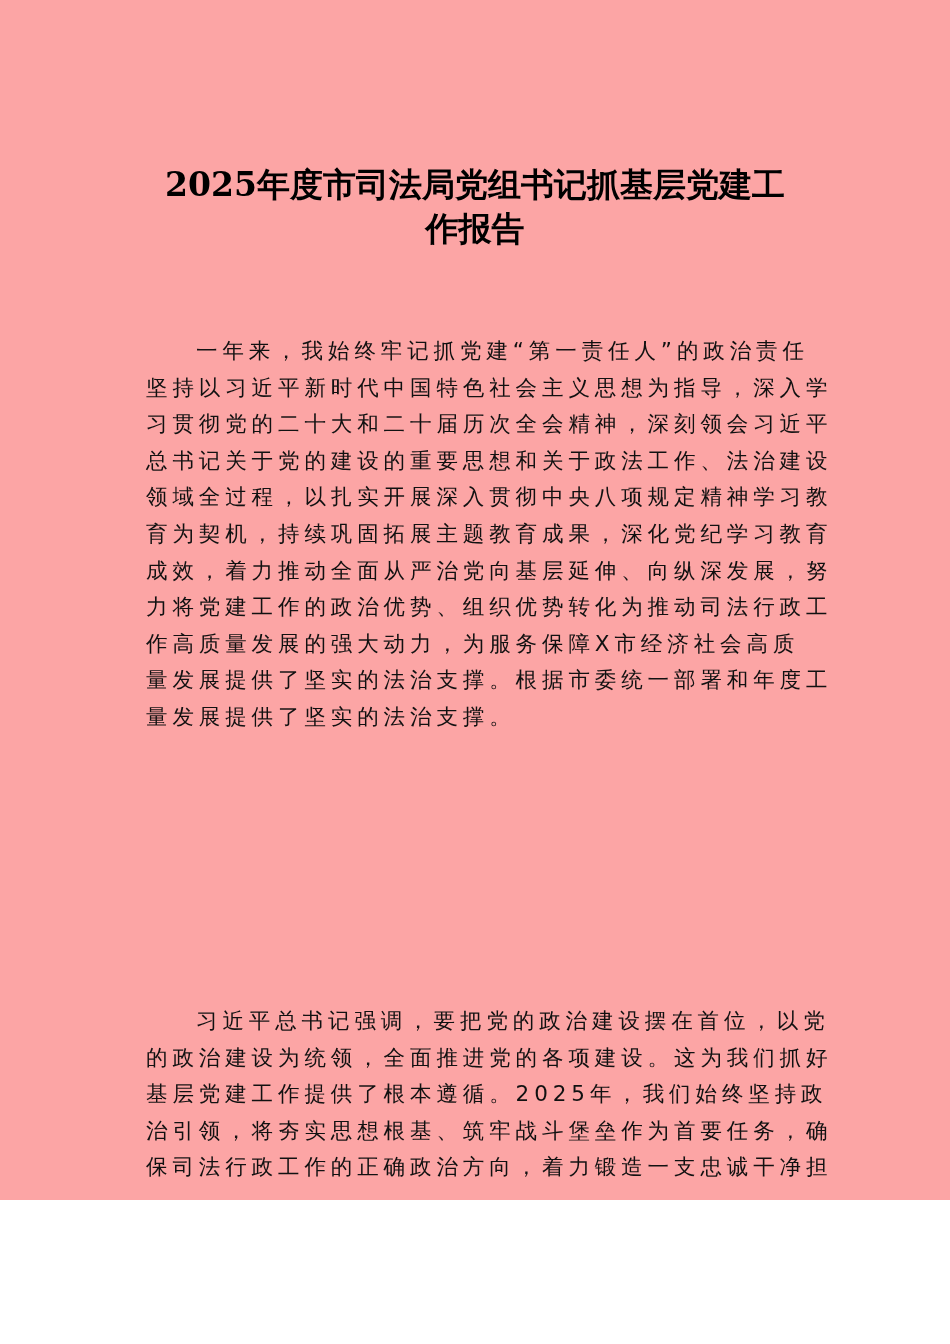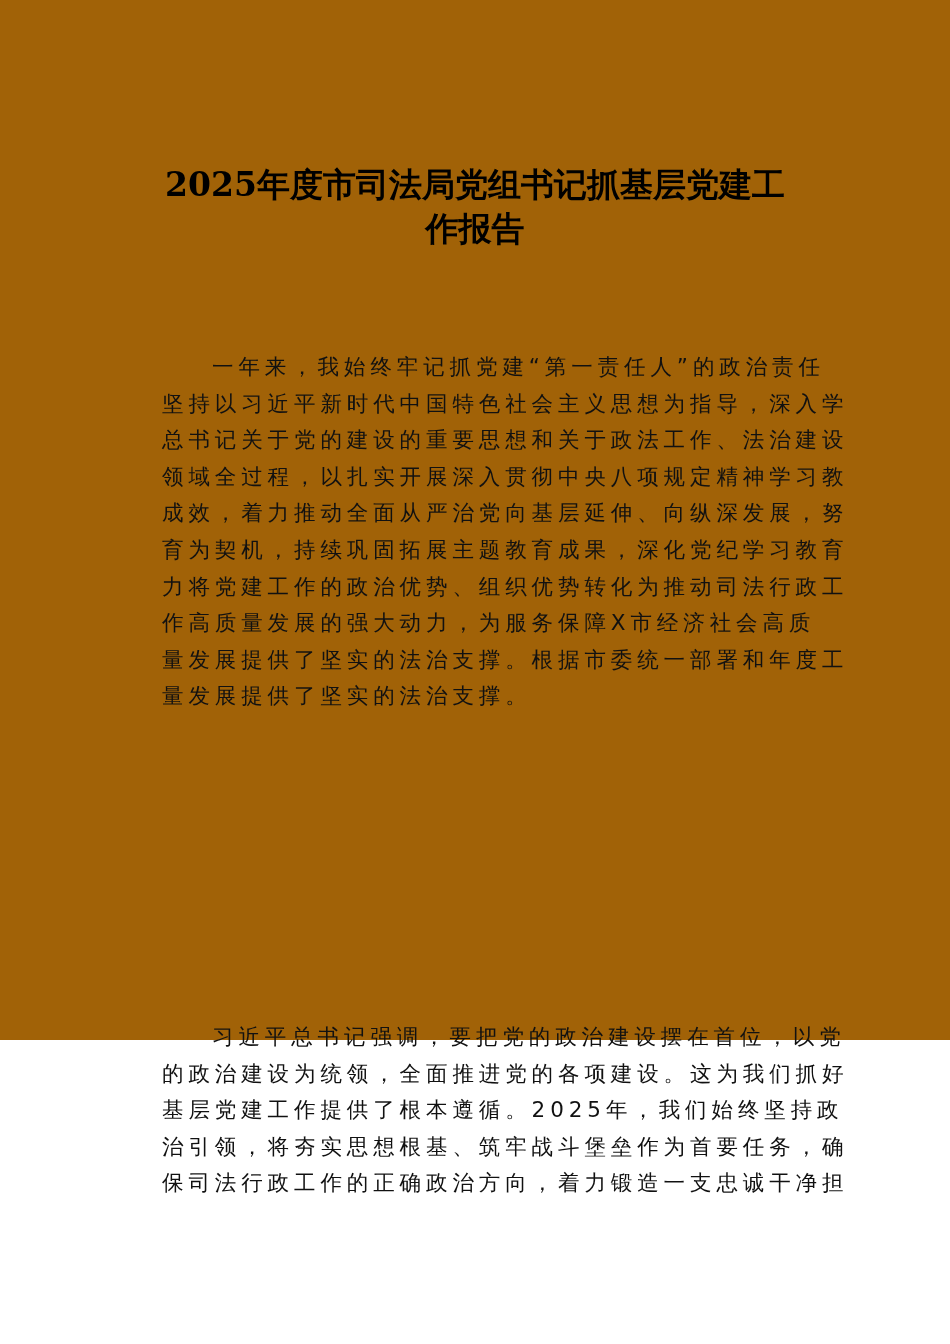--- a/index.html
+++ b/index.html
@@ -11,22 +11,22 @@
       width: 950px;
       height: 1344px;
       position: relative;
       overflow: hidden;
       color: #000000;
     }
     .page {
       position: absolute;
       left: 0; top: 0;
       width: 950px;
-      height: 1040px;
-      background: #a16207;
+      height: 1200px;
+      background: #fca5a5;
     }
     .title {
       position: absolute;
       left: 140px;
       width: 670px;
       text-align: center;
       font-family: "DejaVu Serif", "Liberation Serif", serif;
       font-weight: bold;
       font-size: 33px;
       line-height: 60px;
@@ -37,21 +37,21 @@
     .title.l2 { top: 199px; }
     .body-text {
       position: absolute;
       left: 146px;
       width: 664px;
       font-family: "DejaVu Sans", "Liberation Sans", sans-serif;
       font-size: 21.5px;
       line-height: 36.6px;
       letter-spacing: 4.9px;
       color: #111111;
-      margin: 16px;
+      margin: 0;
       text-align: justify;
     }
     .body-text .line {
       display: block;
       white-space: nowrap;
       height: 36.6px;
     }
     .body-text .line.indent { padding-left: 50px; }
     .para1 { top: 333px; }
     .heading {
@@ -73,24 +73,25 @@
 <body>
 
 <div class="page">
 
   <h1 class="title l1">2025年度市司法局党组书记抓基层党建工</h1>
   <h1 class="title l2">作报告</h1>
 
   <div class="body-text para1">
     <span class="line indent">一年来，我始终牢记抓党建“第一责任人”的政治责任</span>
     <span class="line">坚持以习近平新时代中国特色社会主义思想为指导，深入学</span>
+    <span class="line">习贯彻党的二十大和二十届历次全会精神，深刻领会习近平</span>
     <span class="line">总书记关于党的建设的重要思想和关于政法工作、法治建设</span>
     <span class="line">领域全过程，以扎实开展深入贯彻中央八项规定精神学习教</span>
+    <span class="line">育为契机，持续巩固拓展主题教育成果，深化党纪学习教育</span>
     <span class="line">成效，着力推动全面从严治党向基层延伸、向纵深发展，努</span>
-    <span class="line">育为契机，持续巩固拓展主题教育成果，深化党纪学习教育</span>
     <span class="line">力将党建工作的政治优势、组织优势转化为推动司法行政工</span>
     <span class="line">作高质量发展的强大动力，为服务保障X市经济社会高质</span>
     <span class="line">量发展提供了坚实的法治支撑。根据市委统一部署和年度工</span>
     <span class="line">量发展提供了坚实的法治支撑。</span>
   </div>
 
 
   <div class="body-text para2">
     <span class="line indent">习近平总书记强调，要把党的政治建设摆在首位，以党</span>
     <span class="line">的政治建设为统领，全面推进党的各项建设。这为我们抓好</span>

